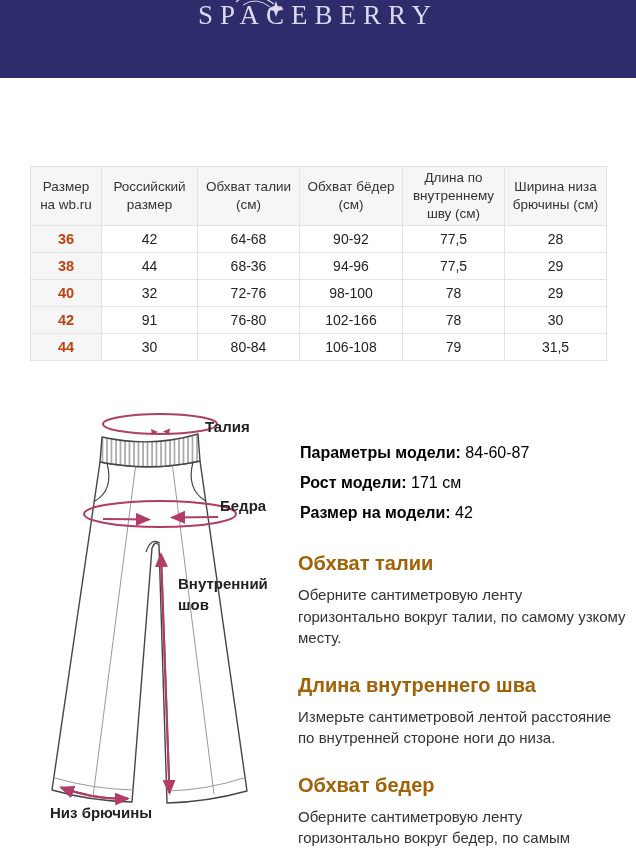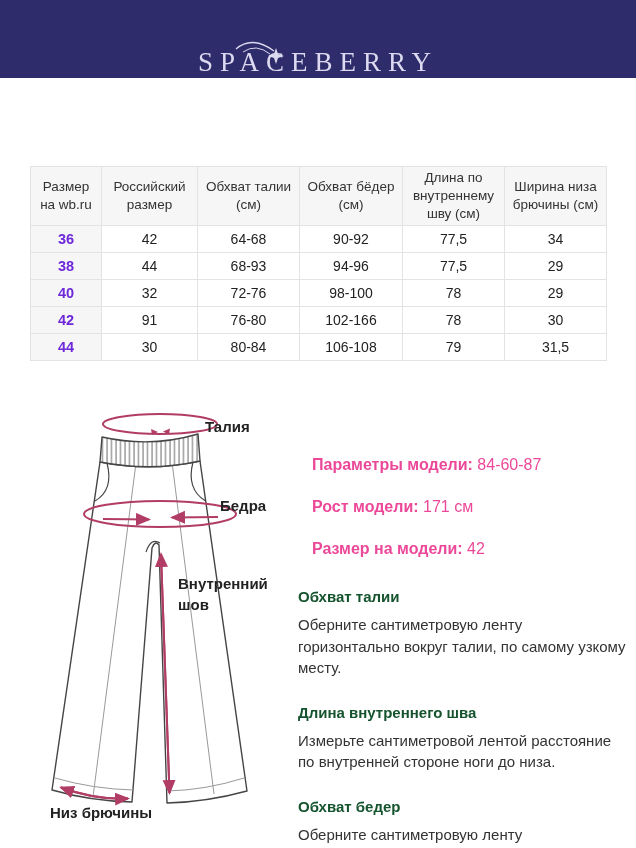--- a/index.html
+++ b/index.html
@@ -1,46 +1,46 @@
 <!DOCTYPE html>
 <html><head>
 <meta charset="utf-8">
 <style>
   html,body{margin:0;padding:0;background:#ffffff;}
   .page{position:relative;width:636px;height:848px;background:#fff;overflow:hidden;
         font-family:"Liberation Sans","DejaVu Sans",sans-serif;color:#1a1a1a;}
 
   
   .header{position:absolute;left:0;top:0;width:636px;height:78px;background:#2e2c6a;
-          display:flex;align-items:flex-end;justify-content:center;}
+          display:flex;align-items:flex-start;justify-content:center;}
   .logo-wrap{position:relative;display:inline-block;}
   .logo-text{font-family:"Liberation Serif","DejaVu Serif",serif;font-size:27px;
              letter-spacing:7px;color:#dcd9f0;font-weight:400;}
   .star-svg{position:absolute;left:36px;top:-12px;}
 
   
   table.size-table{position:absolute;left:30px;top:166px;width:576px;
                    border-collapse:collapse;table-layout:fixed;border-radius:17px;}
   .size-table th,.size-table td{border:1px solid #e3e3e3;text-align:center;vertical-align:middle;padding:2px 4px;box-sizing:border-box;}
   .size-table thead th{background:#f6f6f6;font-weight:400;font-size:13.5px;color:#333;
                        height:56px;line-height:18px;}
-  .size-table tbody th{background:#f6f6f6;font-weight:700;font-size:14.5px;color:#6d28d9;height:27px;}
+  .size-table tbody th{background:#f6f6f6;font-weight:700;font-size:14.5px;color:#c2410c;height:27px;}
   .size-table tbody td{font-size:14px;color:#222;height:27px;}
 
   
   .pants-svg{position:absolute;left:25px;top:400px;}
   .pants-svg text{font-family:"Liberation Sans","DejaVu Sans",sans-serif;
                   font-size:15px;font-weight:600;fill:#222;}
 
   
   .info-col{position:absolute;left:298px;top:437px;width:330px;}
-  .model-info p{margin:14px;font-size:16px;line-height:28px;color:#ec4899;}
+  .model-info p{margin:2px;font-size:16px;line-height:28px;color:#000000;}
   .model-info .lbl{font-weight:700;}
   .guide{margin-top:25px;}
-  .guide h3{margin:0 0 9px 0;font-size:15px;font-weight:700;color:#14532d;}
+  .guide h3{margin:0 0 9px 0;font-size:20px;font-weight:700;color:#a16207;}
   .guide p{margin:0;font-size:15px;line-height:21.5px;color:#333;}
 </style>
 </head>
 <body>
 
 <div class="page">
 
   <div class="header">
     <div class="logo-wrap">
       <svg class="star-svg" width="54" height="34" viewBox="0 0 54 34">
@@ -73,26 +73,26 @@
         <th>Ширина низа брючины (см)</th>
       </tr>
     </thead>
     <tbody>
       <tr>
         <th>36</th>
         <td>42</td>
         <td>64-68</td>
         <td>90-92</td>
         <td>77,5</td>
-        <td>34</td>
+        <td>28</td>
       </tr>
       <tr>
         <th>38</th>
         <td>44</td>
-        <td>68-93</td>
+        <td>68-36</td>
         <td>94-96</td>
         <td>77,5</td>
         <td>29</td>
       </tr>
       <tr>
         <th>40</th>
         <td>32</td>
         <td>72-76</td>
         <td>98-100</td>
         <td>78</td>

